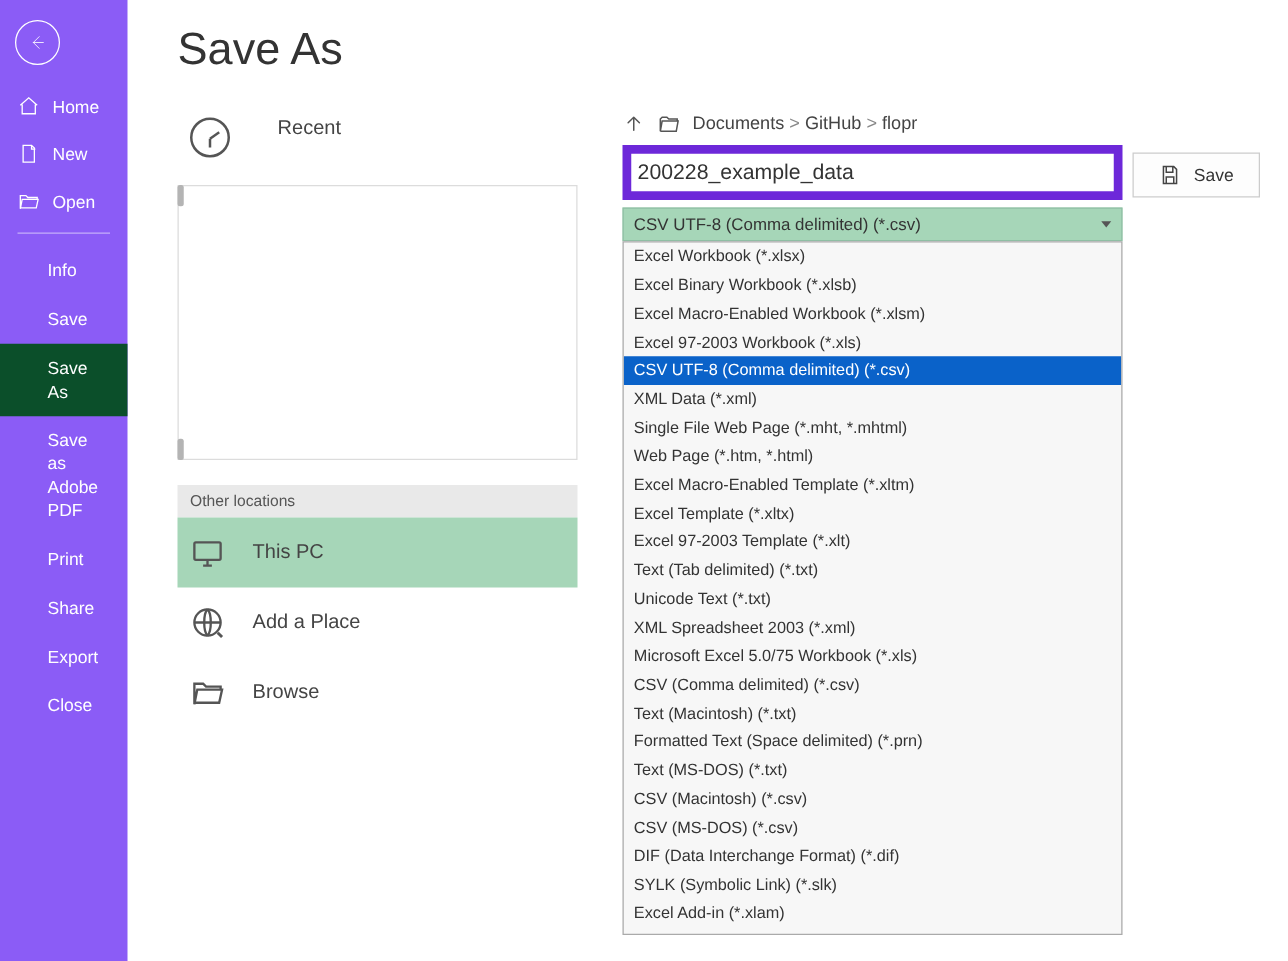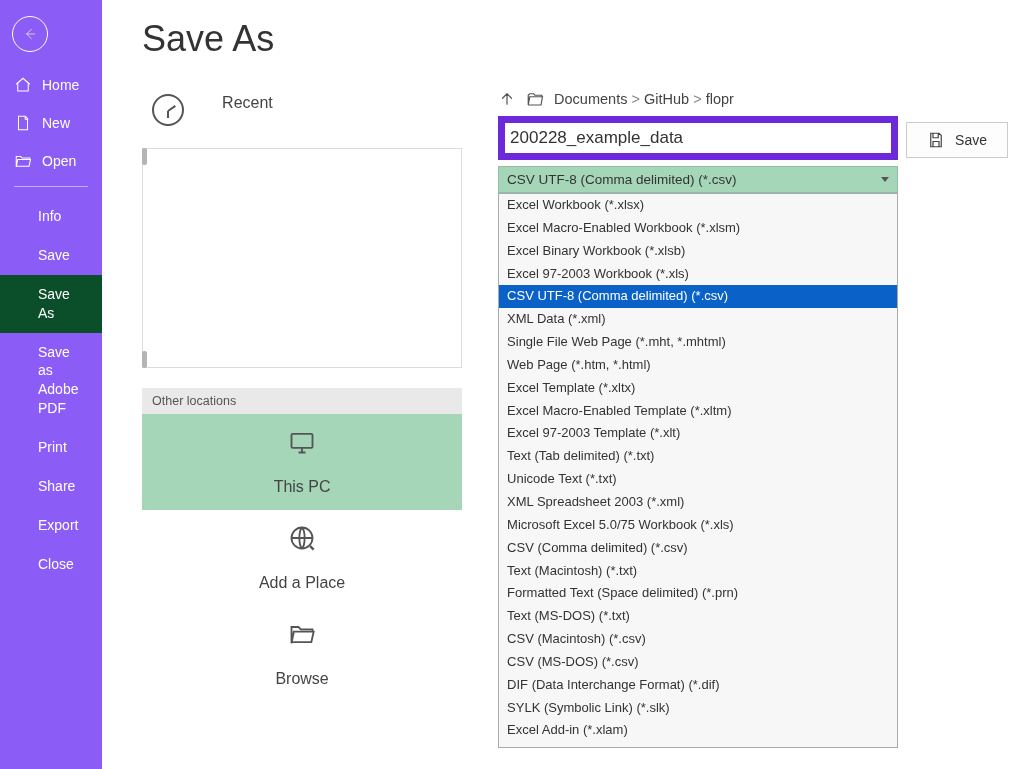--- a/index.html
+++ b/index.html
@@ -30,21 +30,21 @@
   .clock::before { width: 9px; height: 2px; transform: rotate(-35deg); }
   .clock::after { width: 7px; height: 2px; transform: rotate(90deg); }
   .recent-label { font-size: 16px; color: #444; }
 
   .recent-box { border: 1px solid #dcdcdc; height: 220px; background: #fff; position: relative; }
   .recent-box .bar { position: absolute; width: 5px; height: 17px; background: #b4b4b4; border-radius: 2px; }
   .recent-box .bar.top { top: -1px; left: -1px; }
   .recent-box .bar.bot { bottom: -1px; left: -1px; }
 
   .other-hdr { background: #e9e9e9; padding: 6px 10px; font-size: 12.5px; color: #555; margin-top: 20px; }
-  .loc-item { display: flex; align-items: center; gap: 22px; padding: 14px 10px; font-size: 16px; color: #444; cursor: pointer; flex-direction: column; }
+  .loc-item { display: flex; align-items: center; gap: 22px; padding: 14px 10px; font-size: 16px; color: #444; cursor: pointer; }
   .loc-item.selected { background: #a6d6b8; }
   .loc-item svg { width: 28px; height: 28px; stroke: #555; fill: none; stroke-width: 1.6; }
 
   
   .rightcol { flex: 1; display: flex; align-items: flex-start; gap: 8px; }
   .savepanel { width: 400px; }
   .brd-row { display: flex; align-items: center; gap: 10px; margin-bottom: 8px; color: #444; font-size: 14.5px; }
   .brd-row svg { width: 18px; height: 18px; stroke: #555; fill: none; stroke-width: 1.6; }
   .brd-up { width: 18px; height: 18px; }
   .brd-sep { color: #888; }
@@ -157,29 +157,29 @@
               </svg>
             <span id="breadcrumb"><span>Documents</span> <span class="brd-sep">&gt;</span> <span>GitHub</span> <span class="brd-sep">&gt;</span> <span>flopr</span></span>
           </div>
           <input class="fname-input" value="200228_example_data" style="">
           <div class="type-select">
             <span>CSV UTF-8 (Comma delimited) (*.csv)</span>
             <span class="caret"></span>
           </div>
           <div class="drop" id="type-drop">
               <div class="opt">Excel Workbook (*.xlsx)</div>
+              <div class="opt">Excel Binary Workbook (*.xlsb)</div>
               <div class="opt">Excel Macro-Enabled Workbook (*.xlsm)</div>
-              <div class="opt">Excel Binary Workbook (*.xlsb)</div>
               <div class="opt">Excel 97-2003 Workbook (*.xls)</div>
               <div class="opt sel">CSV UTF-8 (Comma delimited) (*.csv)</div>
               <div class="opt">XML Data (*.xml)</div>
               <div class="opt">Single File Web Page (*.mht, *.mhtml)</div>
               <div class="opt">Web Page (*.htm, *.html)</div>
+              <div class="opt">Excel Macro-Enabled Template (*.xltm)</div>
               <div class="opt">Excel Template (*.xltx)</div>
-              <div class="opt">Excel Macro-Enabled Template (*.xltm)</div>
               <div class="opt">Excel 97-2003 Template (*.xlt)</div>
               <div class="opt">Text (Tab delimited) (*.txt)</div>
               <div class="opt">Unicode Text (*.txt)</div>
               <div class="opt">XML Spreadsheet 2003 (*.xml)</div>
               <div class="opt">Microsoft Excel 5.0/75 Workbook (*.xls)</div>
               <div class="opt">CSV (Comma delimited) (*.csv)</div>
               <div class="opt">Text (Macintosh) (*.txt)</div>
               <div class="opt">Formatted Text (Space delimited) (*.prn)</div>
               <div class="opt">Text (MS-DOS) (*.txt)</div>
               <div class="opt">CSV (Macintosh) (*.csv)</div>

